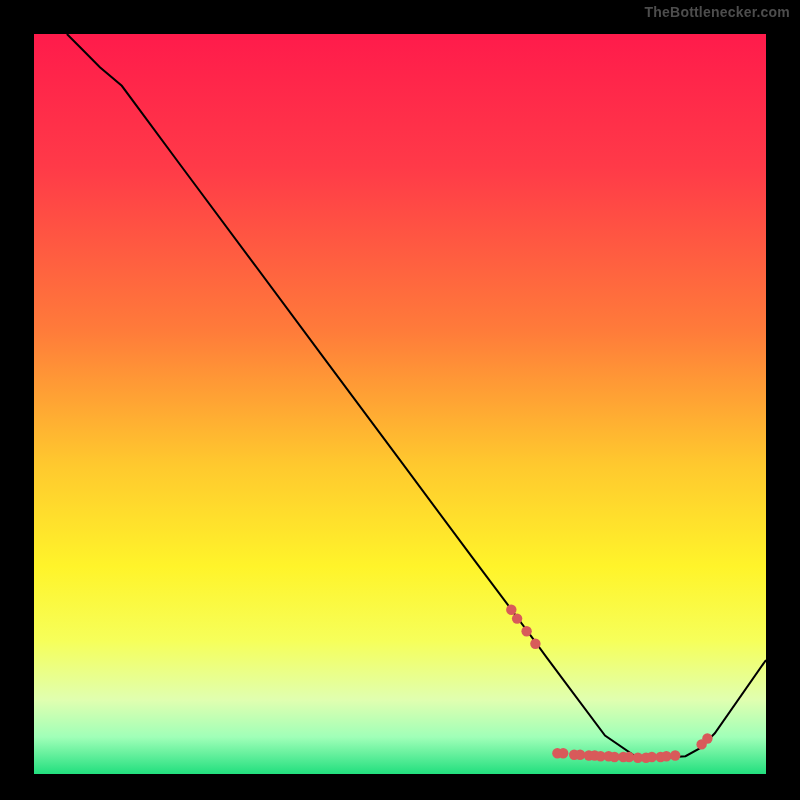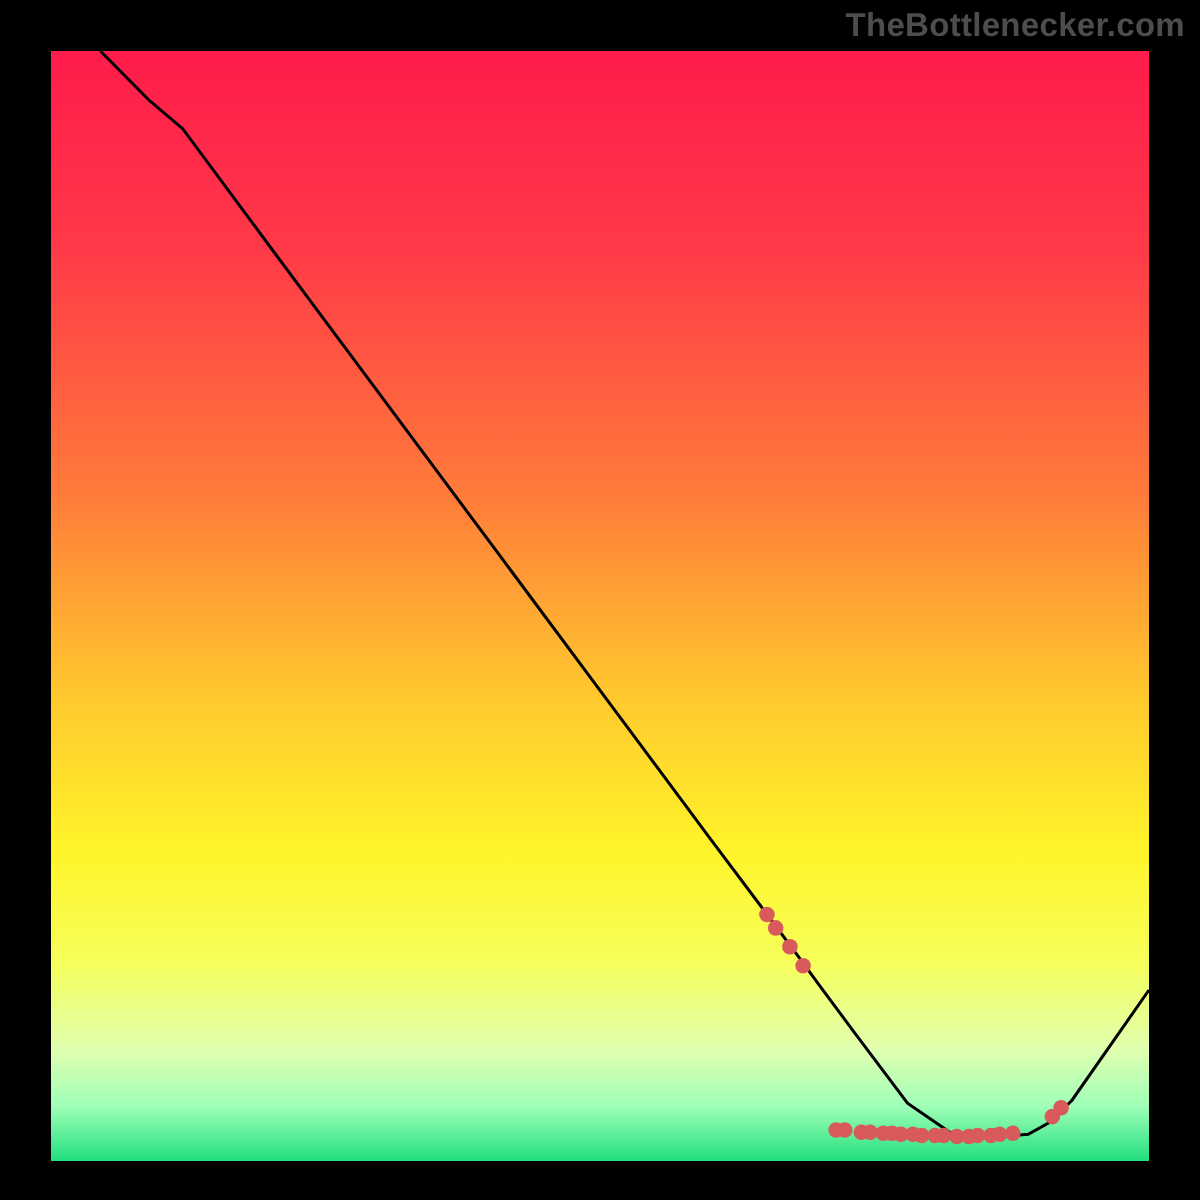--- a/index.html
+++ b/index.html
@@ -15,21 +15,21 @@
     width: 800px;
     height: 800px;
     background: #000;
     position: relative;
   }
   .attribution {
     position: absolute;
     top: 4px;
     right: 10px;
     color: #4d4d4d;
-    font-size: 22px;
+    font-size: 14px;
     font-weight: bold;
     letter-spacing: 0.2px;
   }
   .plot-wrap {
     position: absolute;
     left: 34px;
     top: 34px;
     width: 732px;
     height: 740px;
   }

